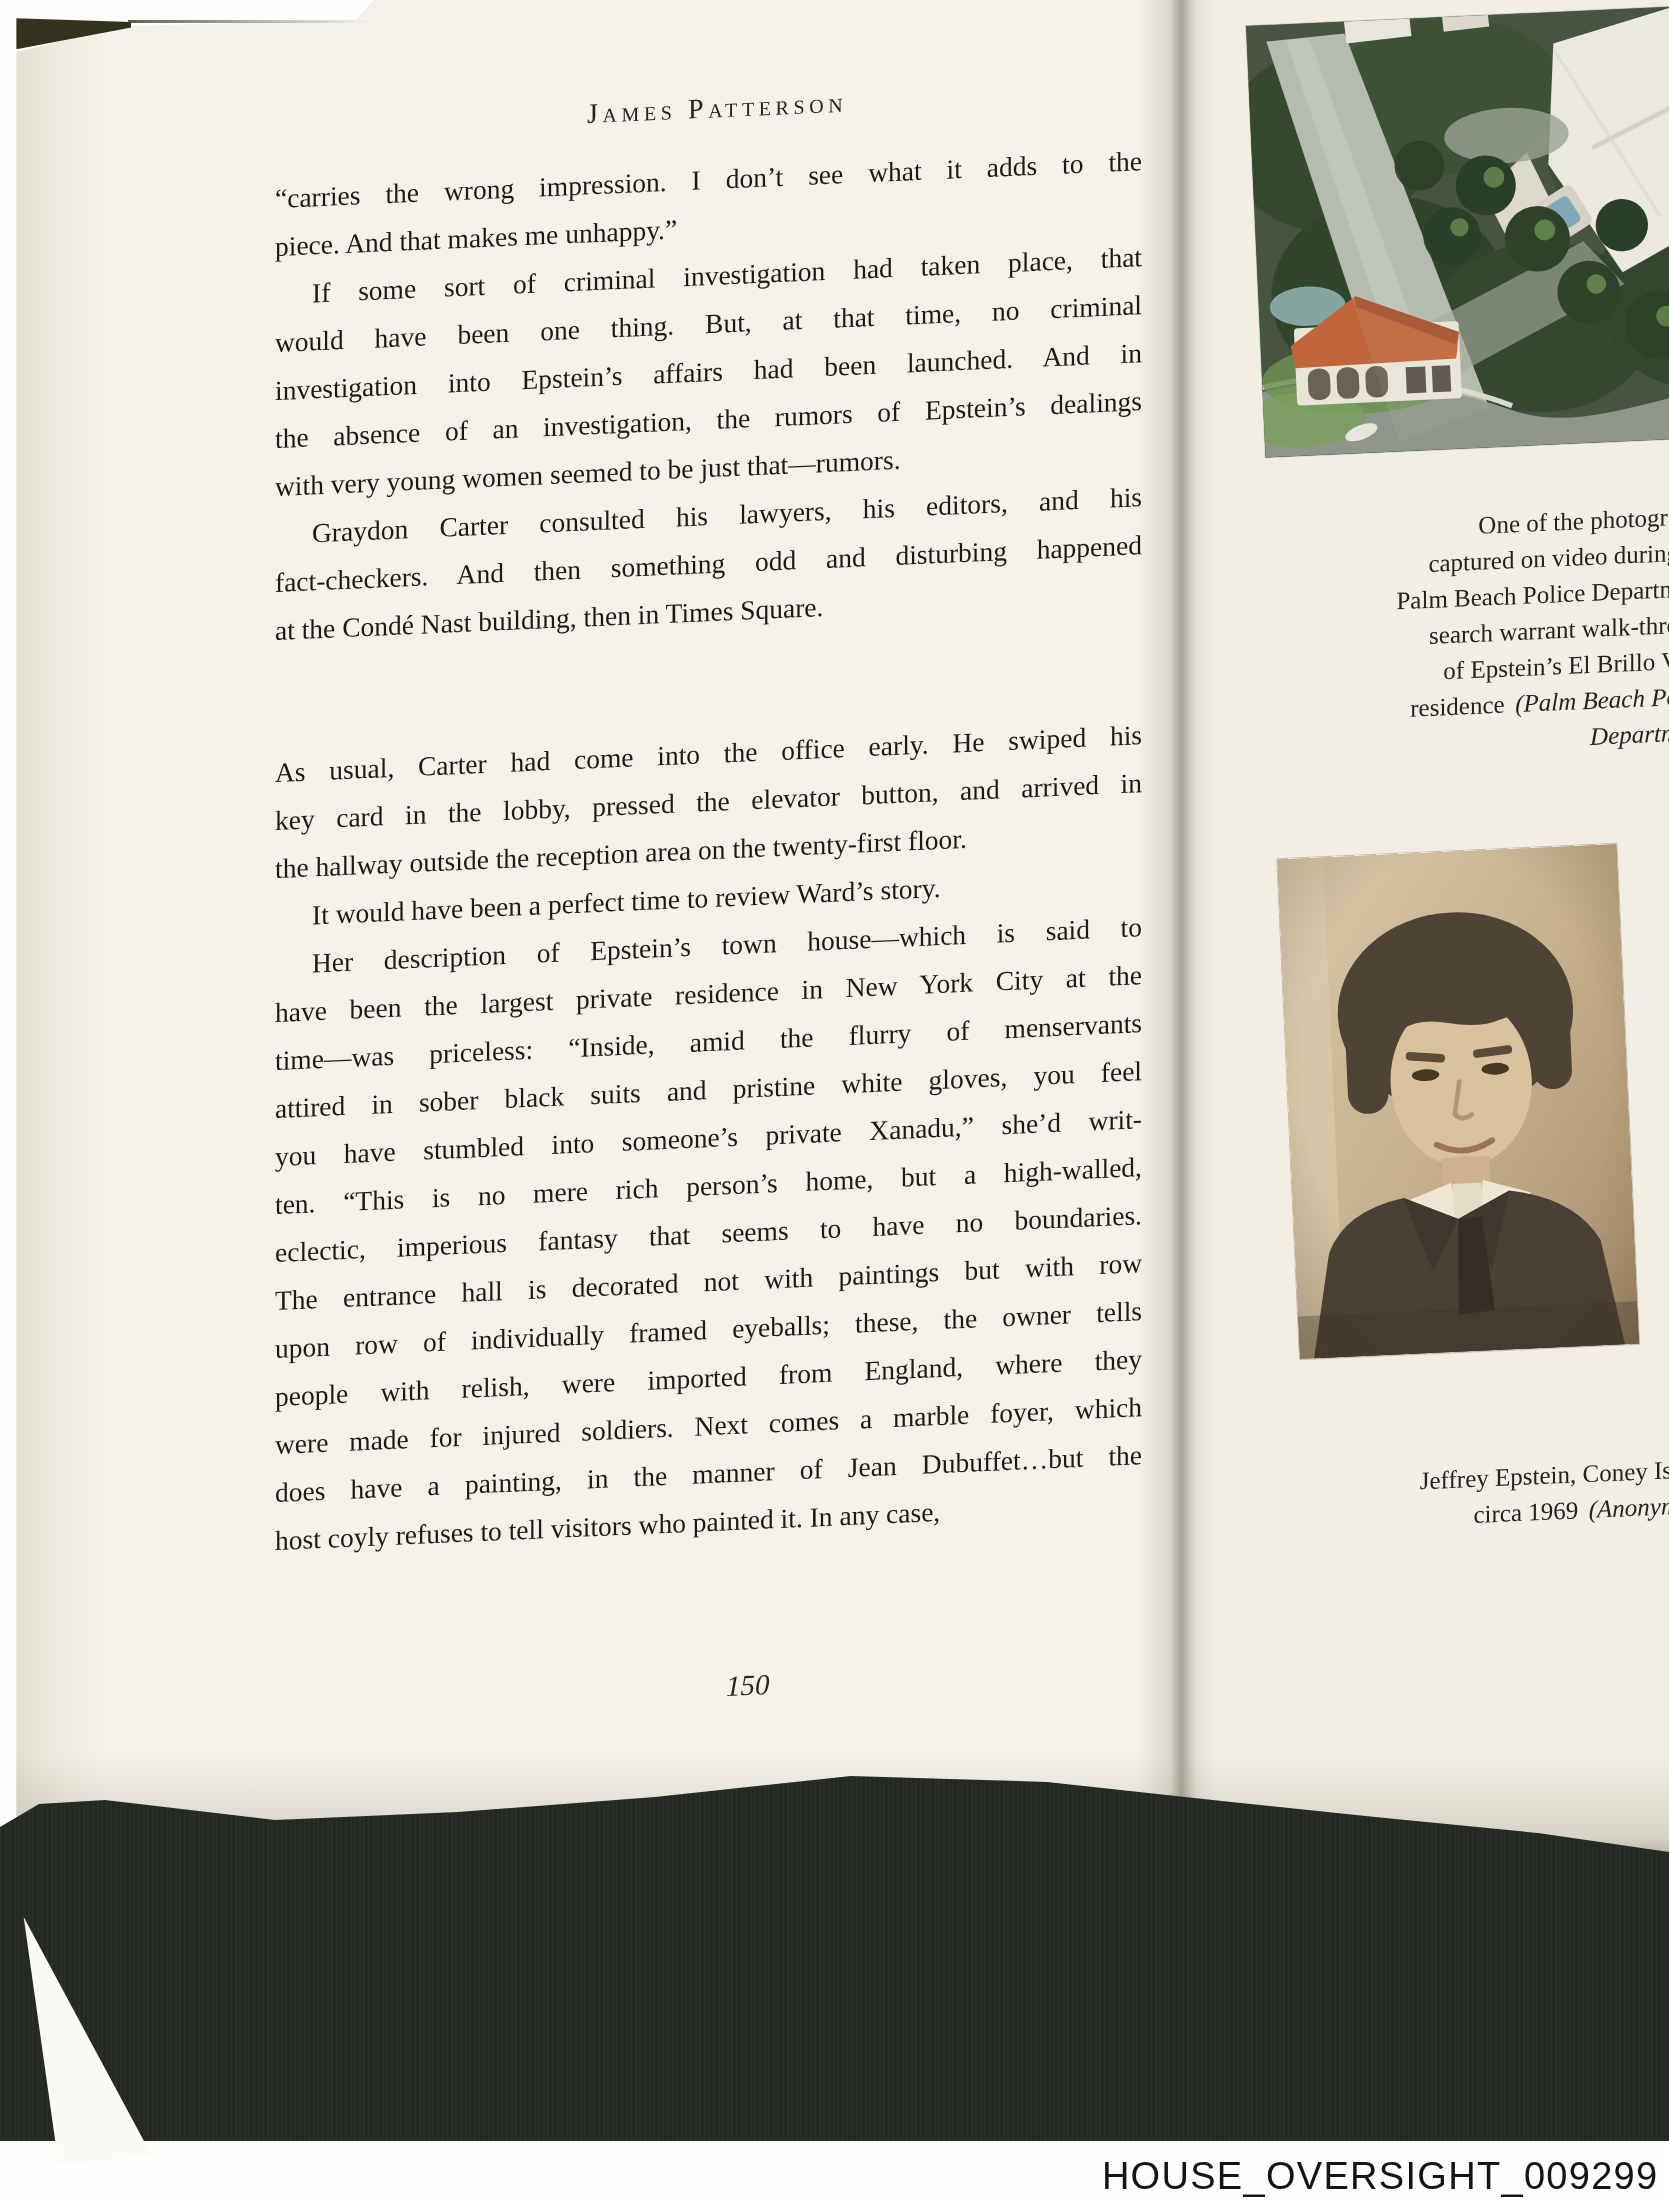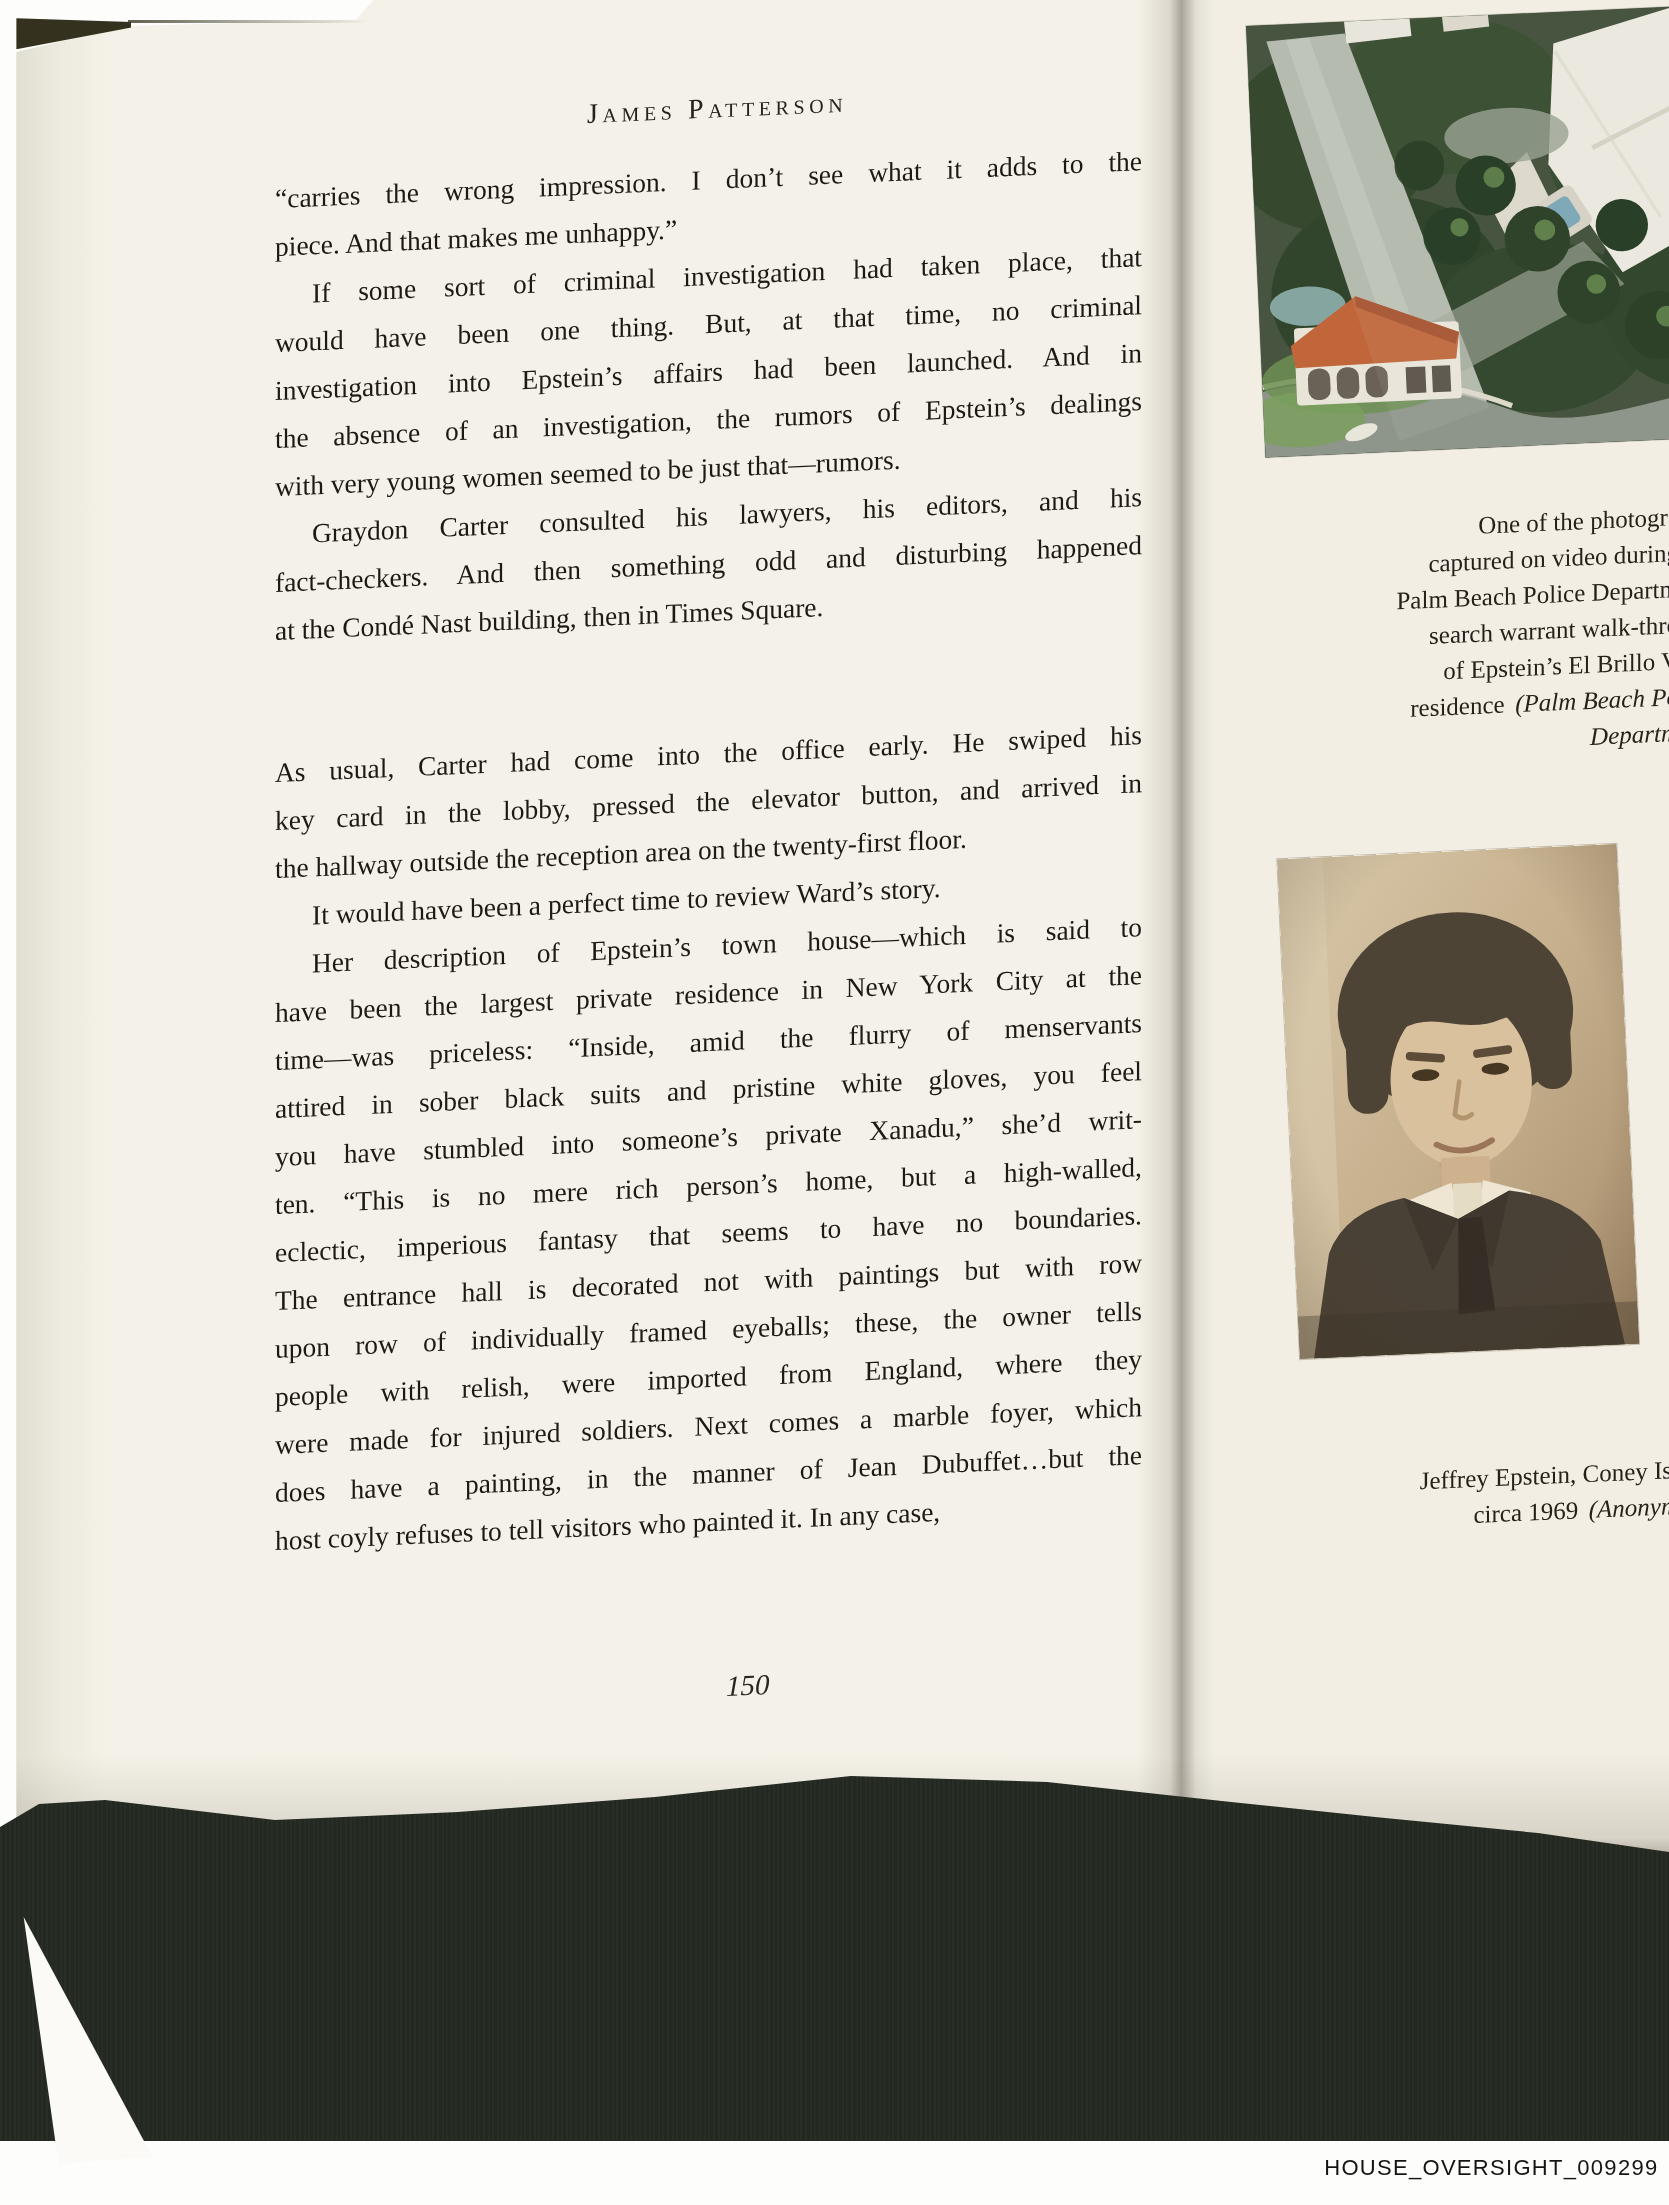--- a/index.html
+++ b/index.html
@@ -89,21 +89,21 @@
     position:absolute;left:128px;top:19.6px;width:242px;height:3.9px;z-index:6;
     background:linear-gradient(to right,rgba(58,56,36,.8),rgba(58,56,36,0));
   }
   .wedge-white{
     position:absolute;left:18.3px;top:1917px;width:134px;height:247px;z-index:6;
     background:#fbfaf6;clip-path:polygon(4% 0,100% 97%,30% 100%);
   }
   .watermark{
     position:absolute;right:10.5px;top:2155px;z-index:7;
     font-family:"Liberation Sans","DejaVu Sans",sans-serif;
-    font-size:22px;letter-spacing:1.3px;color:#141414;white-space:nowrap;
+    font-size:38px;letter-spacing:1.3px;color:#141414;white-space:nowrap;
   }
 </style>
 </head>
 <body>
 
 <div class="page">
   <div class="left-edge"></div>
   <div class="right-tone"></div>
   <div class="gutter"></div>
 

